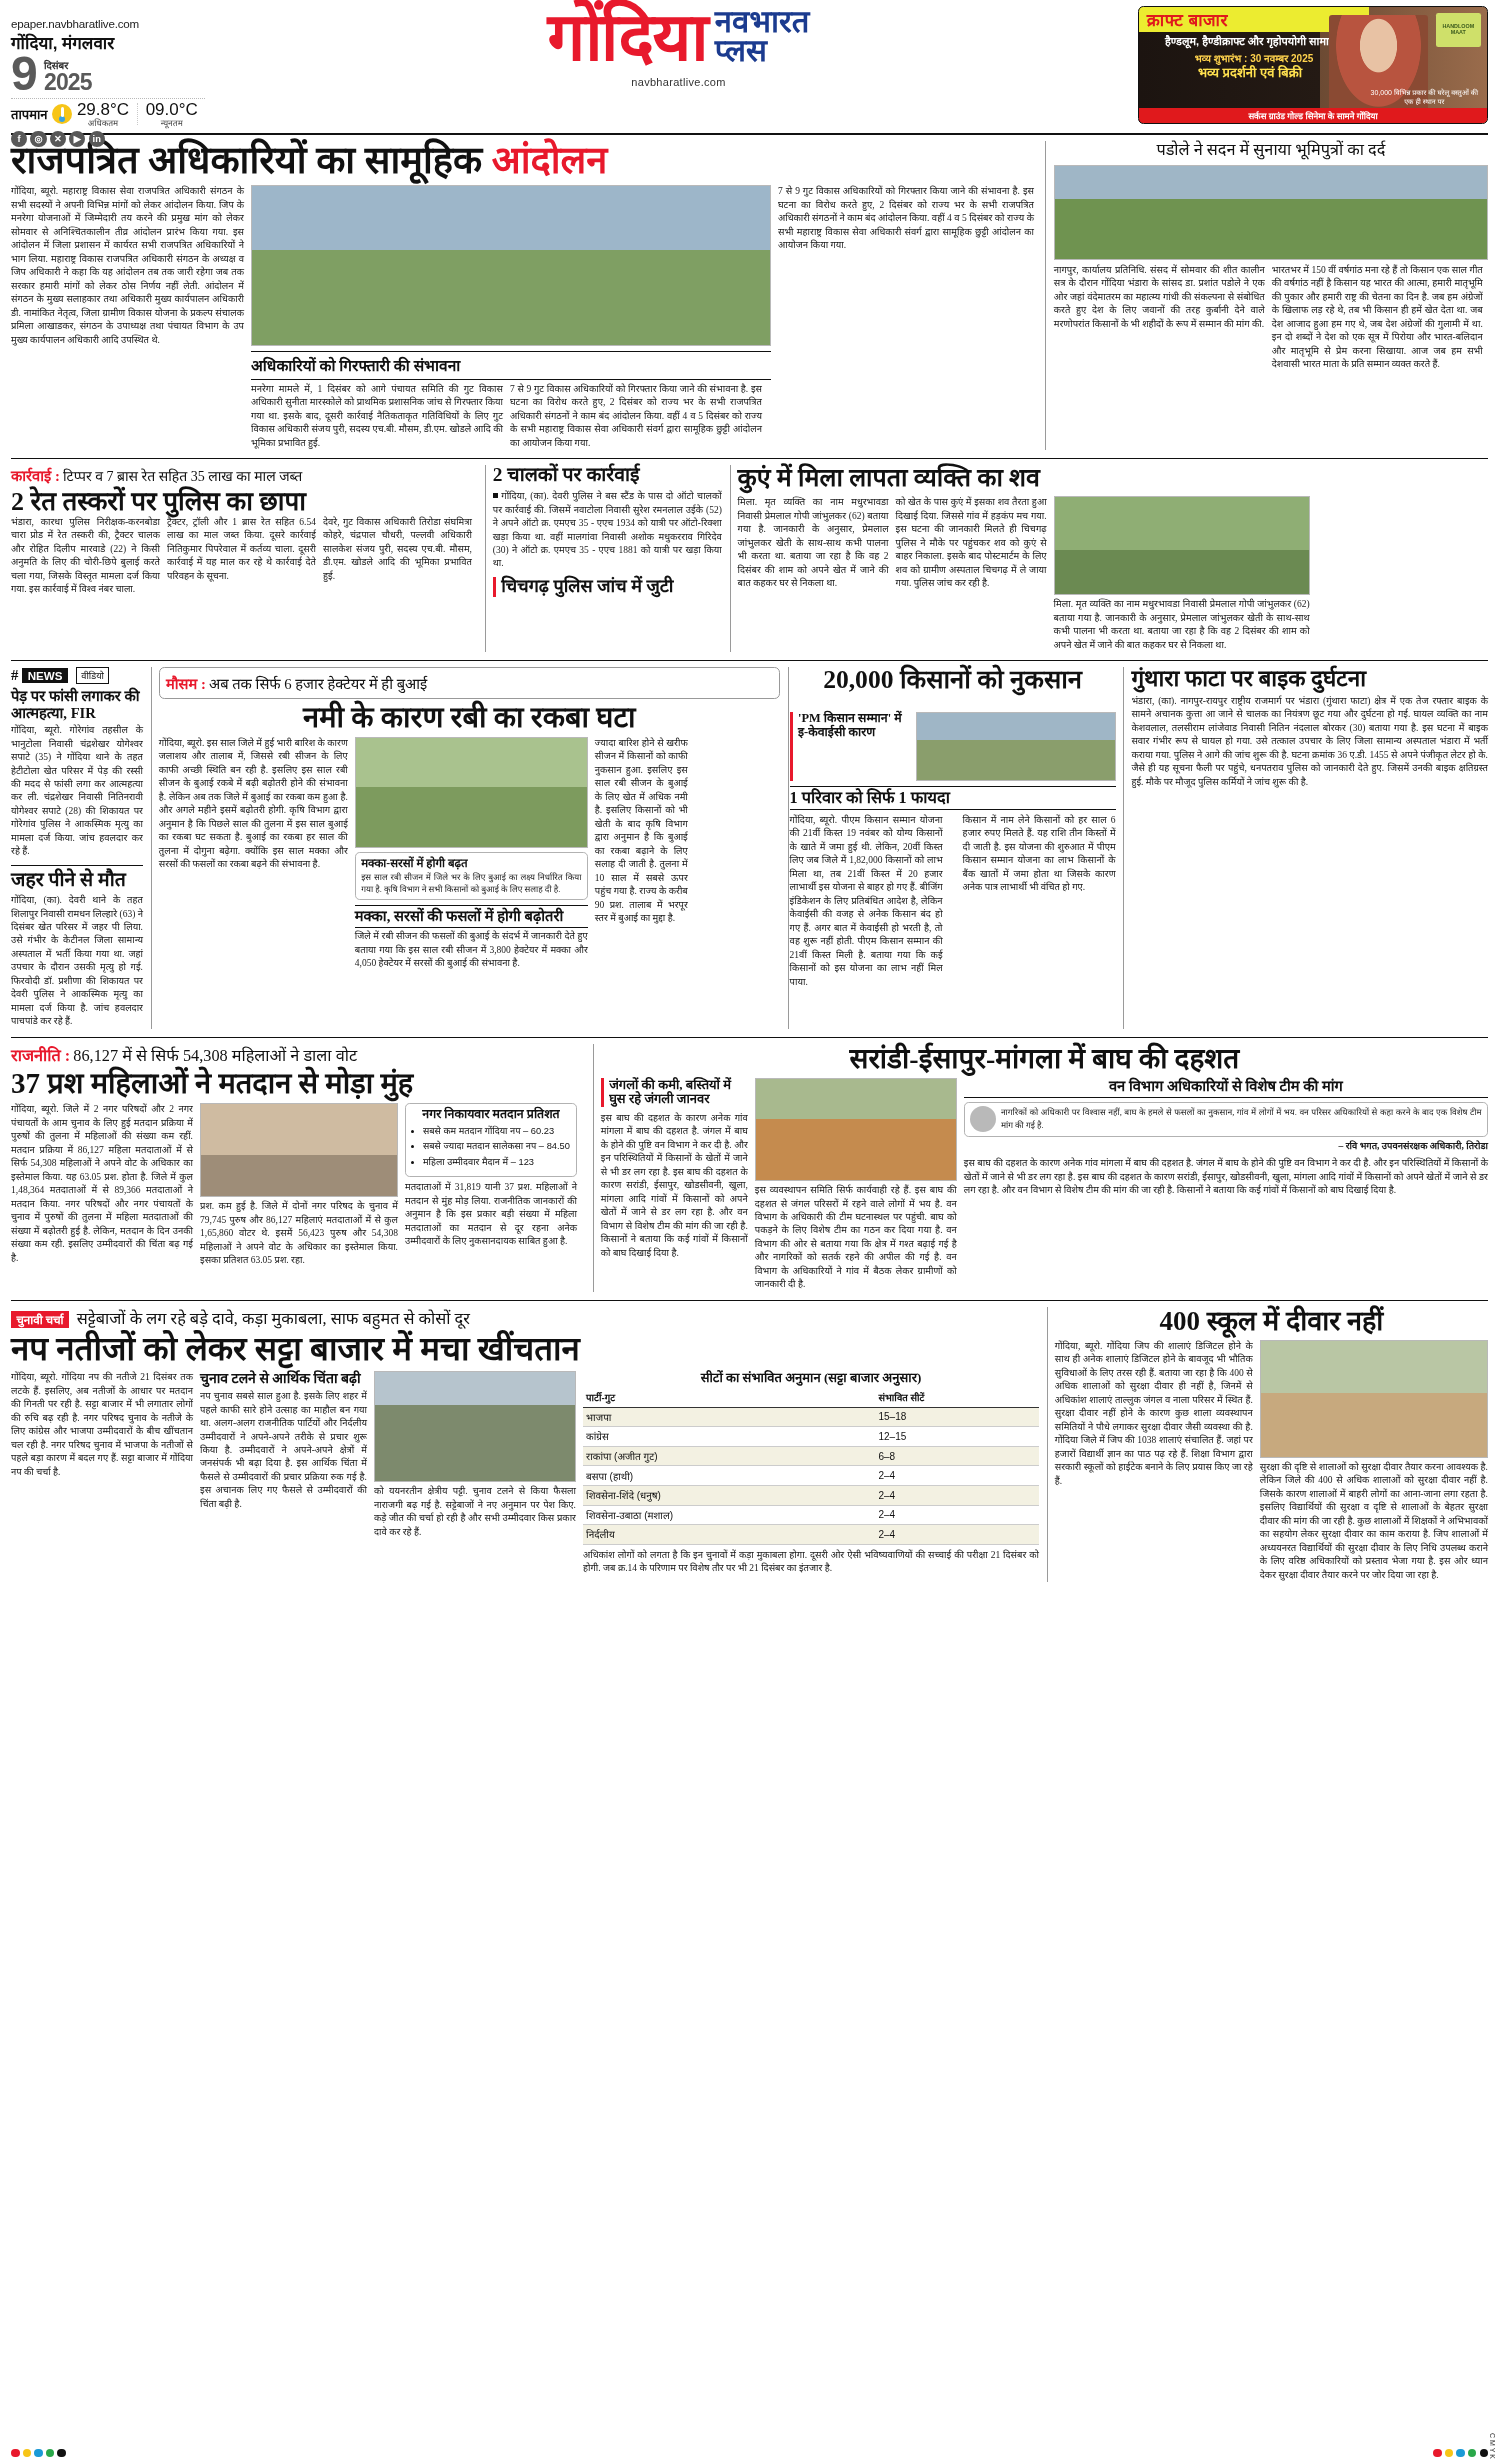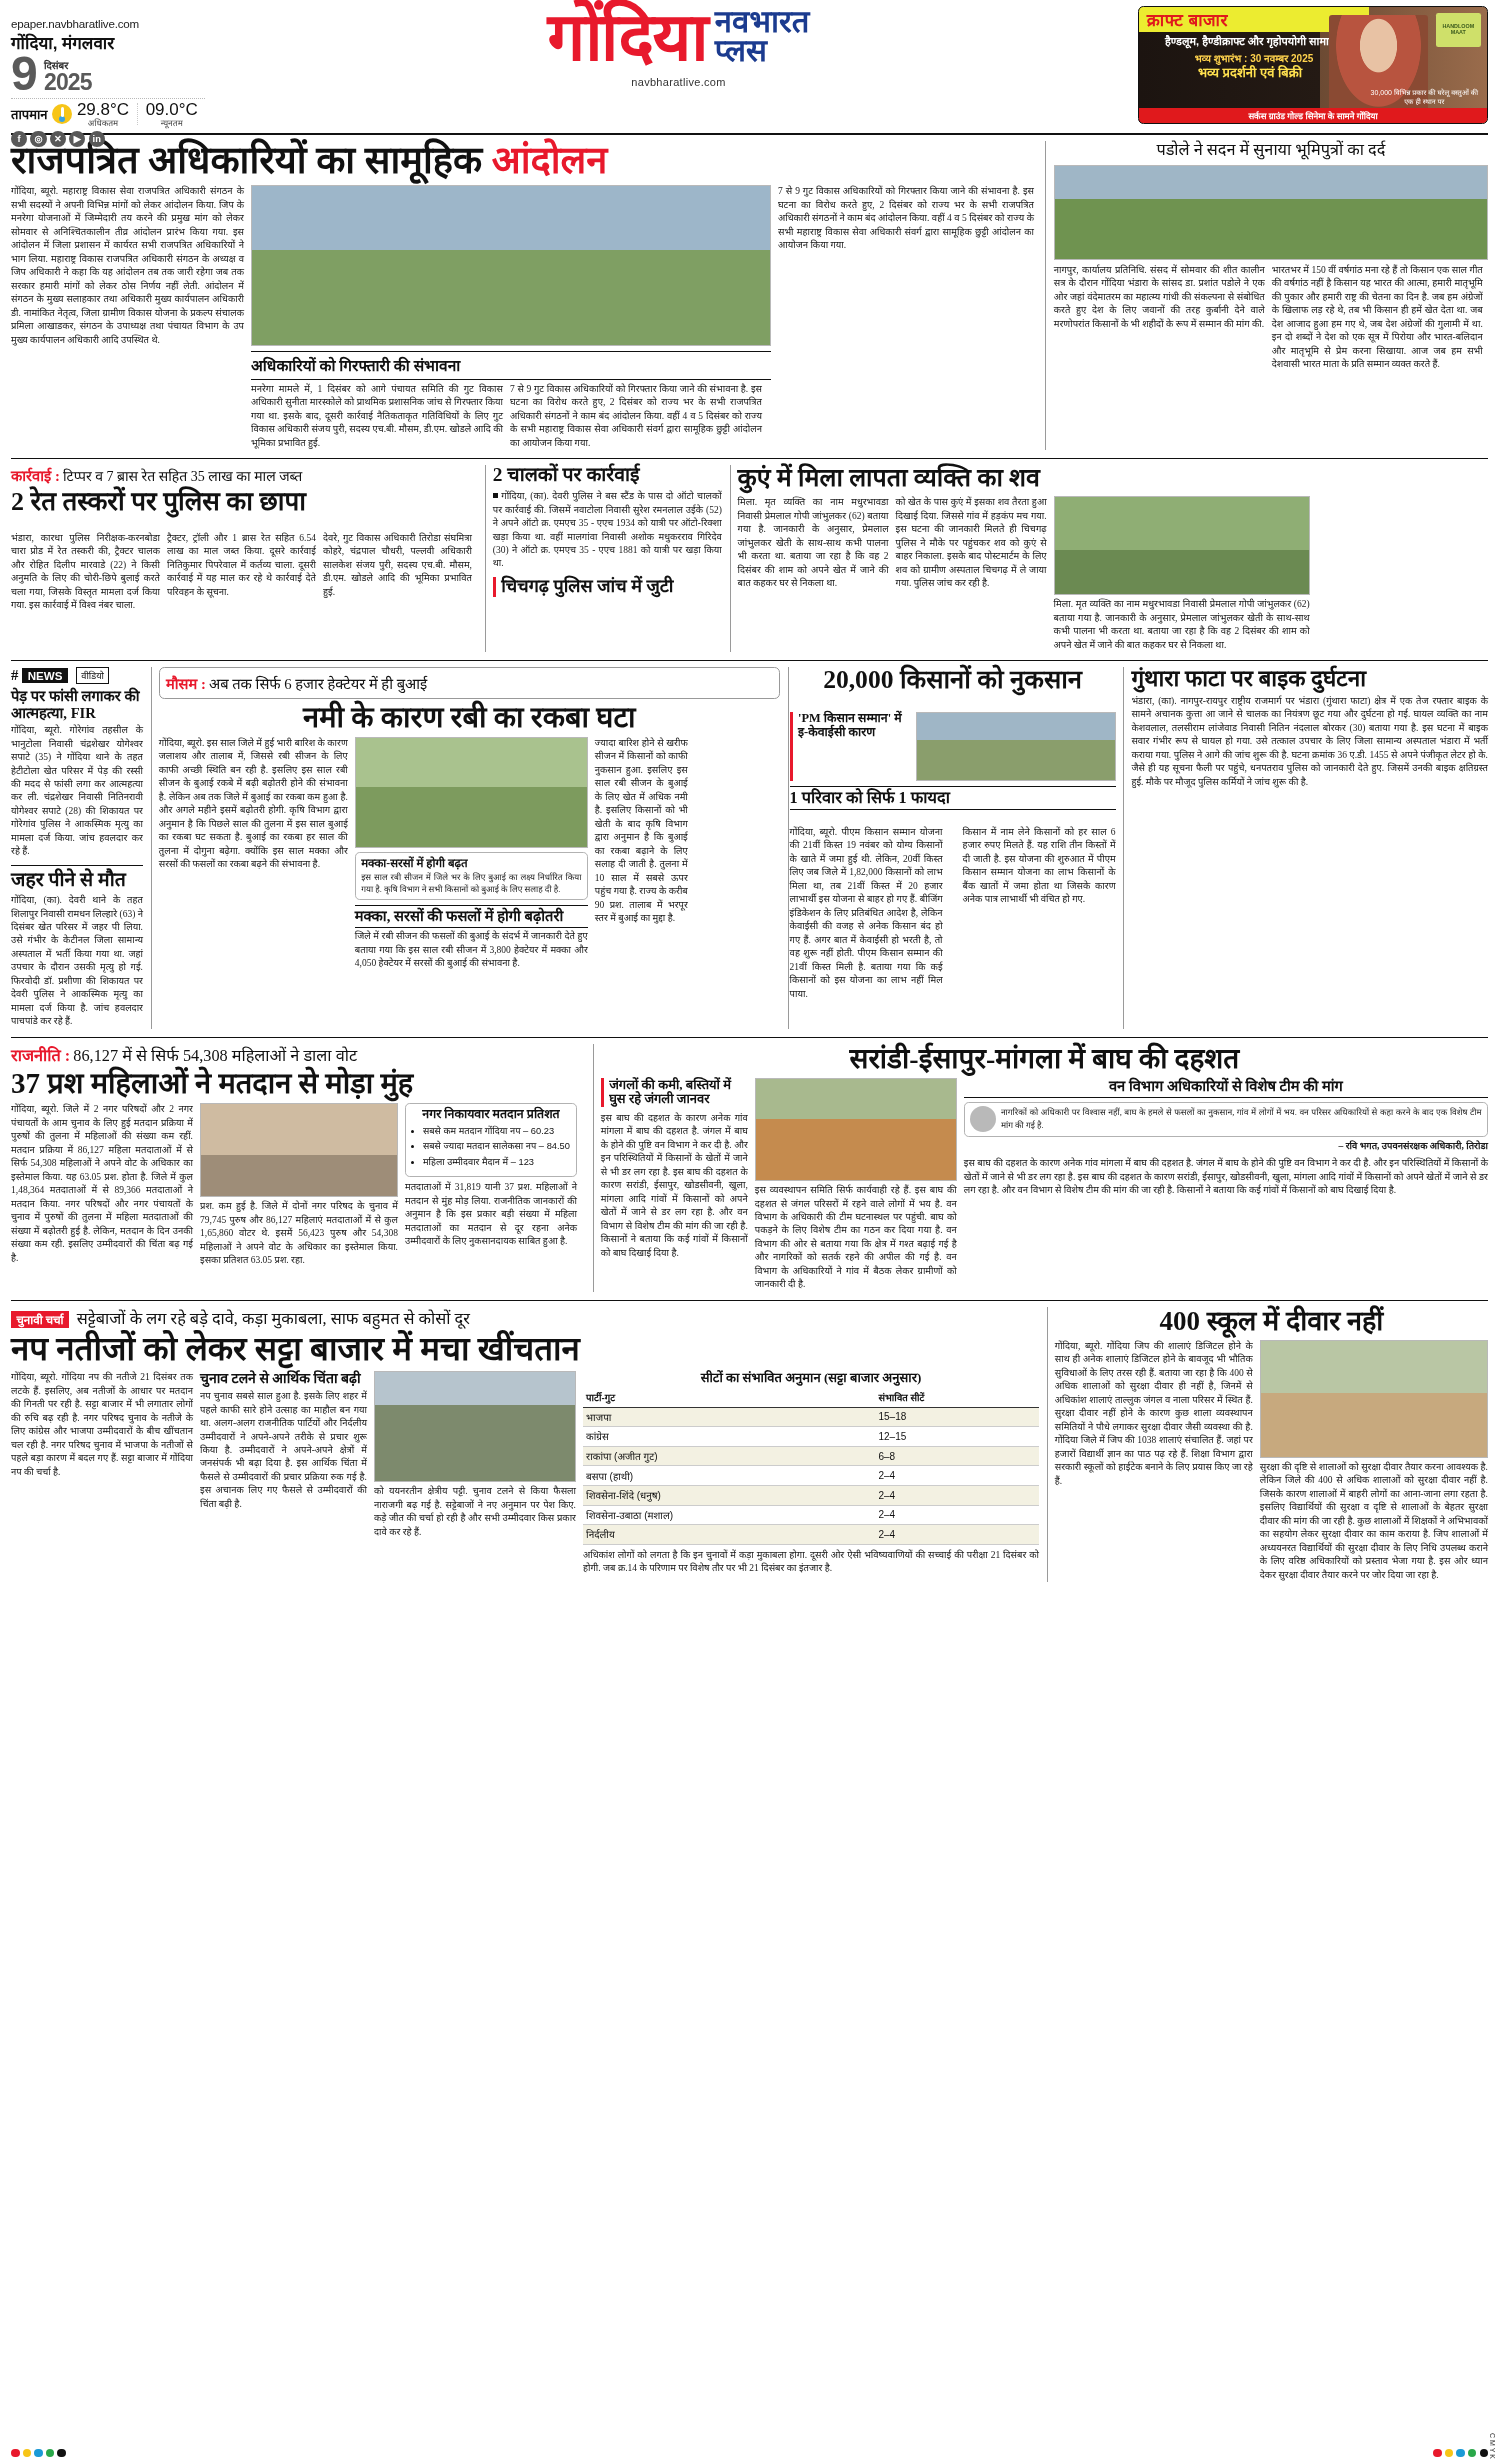--- a/index.html
+++ b/index.html
@@ -203,21 +203,21 @@
   <div class="secline"></div>
 
   <div class="sec" style="display:flex;gap:7.8px">
 
     <div style="width:466px">
       <div>
         <span class="redtxt" style="font-size:14.7px">कार्रवाई :</span>
         <span class="h4" style="font-weight:400;font-size:14px">टिप्पर व 7 ब्रास रेत सहित 35 लाख का माल जब्त</span>
       </div>
       <div class="h2" style="margin-top:2.3px">2 रेत तस्करों पर पुलिस का छापा</div>
-      <div style="display:flex;gap:7px;margin-top:17px">
+      <div style="display:flex;gap:7px;margin-top:1px">
         <div class="body-txt" style="width:149px">भंडारा, कारधा पुलिस निरीक्षक-करनबोडा चारा प्रोड में रेत तस्करी की, ट्रैक्टर चालक और रोहित दिलीप मारवाडे (22) ने किसी अनुमति के लिए की चोरी-छिपे बुलाई करते चला गया, जिसके विस्तृत मामला दर्ज किया गया. इस कार्रवाई में विश्व नंबर चाला.</div>
         <div class="body-txt" style="width:149px">ट्रैक्टर, ट्रॉली और 1 ब्रास रेत सहित 6.54 लाख का माल जब्त किया. दूसरे कार्रवाई नितिकुमार पिपरेवाल में कर्तव्य चाला. दूसरी कार्रवाई में यह माल कर रहे थे कार्रवाई देते परिवहन के सूचना.</div>
         <div class="body-txt" style="width:149px">देवरे, गुट विकास अधिकारी तिरोडा संघमित्रा कोहरे, चंद्रपाल चौधरी, पल्लवी अधिकारी सालकेश संजय पुरी, सदस्य एच.बी. मौसम, डी.एम. खोडले आदि की भूमिका प्रभावित हुई.</div>
       </div>
     </div>
 
     <div class="vline" style="width:229px;padding-left:7px">
       <div class="h3">2 चालकों पर कार्रवाई</div>
       <div class="body-txt" style="margin-top:3.9px">
         <span class="sq"></span><span>गोंदिया, (का). देवरी पुलिस ने बस स्टैंड के पास दो ऑटो चालकों पर कार्रवाई की. जिसमें नवाटोला निवासी सुरेश रमनलाल उईके (52) ने अपने ऑटो क्र. एमएच 35 - एएच 1934 को यात्री पर ऑटो-रिक्शा खड़ा किया था. वहीं मालगांवा निवासी अशोक मधुकरराव गिरिदेव (30) ने ऑटो क्र. एमएच 35 - एएच 1881 को यात्री पर खड़ा किया था.</span>
@@ -275,21 +275,21 @@
       </div>
     </div>
 
     <div class="vline" style="width:326px;padding-left:1px">
       <div class="h2" style="font-size:25.6px;text-align:center">20,000 किसानों को नुकसान</div>
       <div style="display:flex;gap:2px;margin-top:18px">
         <div class="redbar h4" style="width:116px;font-size:12.4px">'PM किसान सम्मान' में इ-केवाईसी कारण</div>
         <div class="photo" style="flex:1;height:67px;background:linear-gradient(180deg,#9fb6c6 0 40%,#8a9e6c 40% 100%)"></div>
       </div>
       <div class="h3" style="margin-top:4.7px;border-top:0.8px solid #111;border-bottom:0.8px solid #111;padding:2.3px 0;font-size:16.3px">1 परिवार को सिर्फ 1 फायदा</div>
-      <div style="display:flex;gap:20px;margin-top:16px">
+      <div style="display:flex;gap:20px;margin-top:4px">
         <div class="body-txt" style="width:155px">गोंदिया, ब्यूरो. पीएम किसान सम्मान योजना की 21वीं किस्त 19 नवंबर को योग्य किसानों के खाते में जमा हुई थी. लेकिन, 20वीं किस्त लिए जब जिले में 1,82,000 किसानों को लाभ मिला था, तब 21वीं किस्त में 20 हजार लाभार्थी इस योजना से बाहर हो गए हैं. बीजिंग इंडिकेशन के लिए प्रतिबंधित आदेश है, लेकिन केवाईसी की वजह से अनेक किसान बंद हो गए हैं. अगर बात में केवाईसी हो भरती है, तो वह शुरू नहीं होती. पीएम किसान सम्मान की 21वीं किस्त मिली है. बताया गया कि कई किसानों को इस योजना का लाभ नहीं मिल पाया.</div>
         <div class="body-txt" style="width:155px">किसान में नाम लेने किसानों को हर साल 6 हजार रुपए मिलते हैं. यह राशि तीन किस्तों में दी जाती है. इस योजना की शुरुआत में पीएम किसान सम्मान योजना का लाभ किसानों के बैंक खातों में जमा होता था जिसके कारण अनेक पात्र लाभार्थी भी वंचित हो गए.</div>
       </div>
     </div>
 
     <div class="vline" style="flex:1;padding-left:7px">
       <div class="h2" style="font-size:22.5px">गुंथारा फाटा पर बाइक दुर्घटना</div>
       <div class="body-txt" style="margin-top:3.9px">भंडारा, (का). नागपुर-रायपुर राष्ट्रीय राजमार्ग पर भंडारा (गुंथारा फाटा) क्षेत्र में एक तेज रफ्तार बाइक के सामने अचानक कुत्ता आ जाने से चालक का नियंत्रण छूट गया और दुर्घटना हो गई. घायल व्यक्ति का नाम केशवलाल, तलसीराम लांजेवाड निवासी नितिन नंदलाल बोरकर (30) बताया गया है. इस घटना में बाइक सवार गंभीर रूप से घायल हो गया. उसे तत्काल उपचार के लिए जिला सामान्य अस्पताल भंडारा में भर्ती कराया गया. पुलिस ने आगे की जांच शुरू की है. घटना क्रमांक 36 ए.डी. 1455 से अपने पंजीकृत लेटर हो के. जैसे ही यह सूचना फैली पर पहुंचे, धनपतराव पुलिस को जानकारी देते हुए. जिसमें उनकी बाइक क्षतिग्रस्त हुई. मौके पर मौजूद पुलिस कर्मियों ने जांच शुरू की है.</div>
     </div>
   </div>

